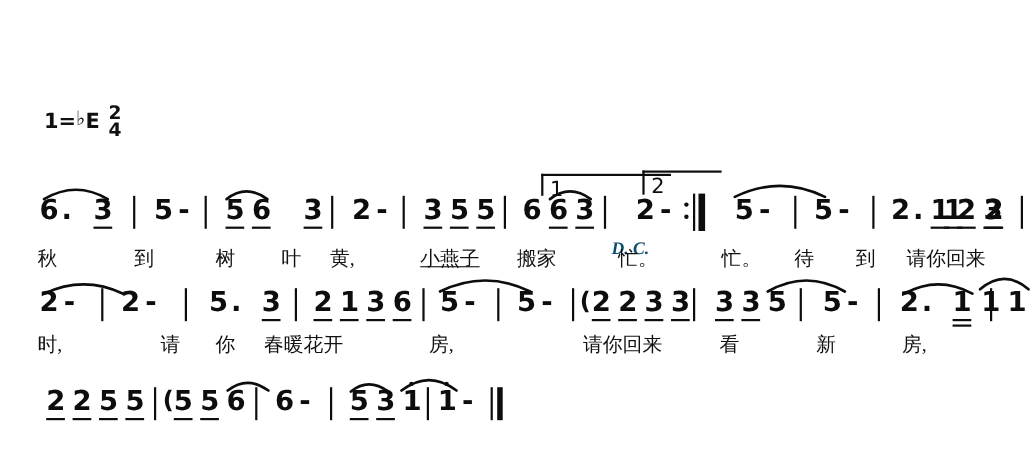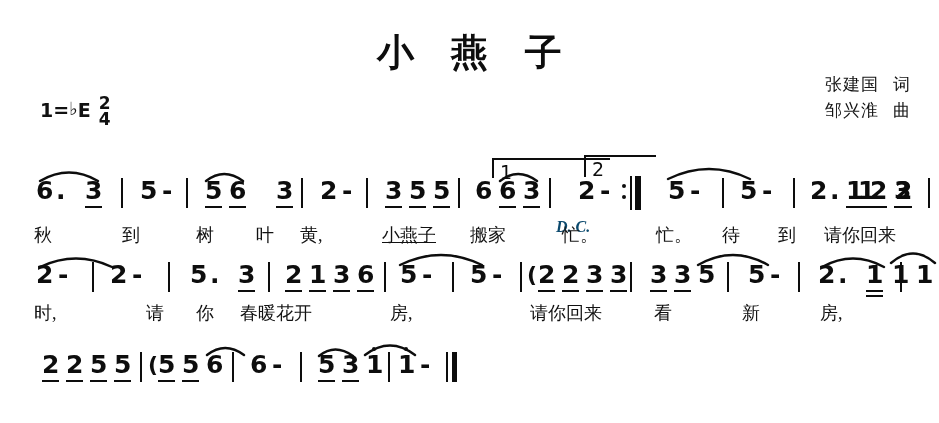--- a/index.html
+++ b/index.html
@@ -180,30 +180,21 @@
     line-height: 18px;
     color: #111111;
     white-space: nowrap;
   }
 </style>
 </head>
 <body>
 
 <div id="sheet">
 
-  <div class="title">小 燕 子</div>
-
-  <div class="credits">
-    <div>
-      <span>张建国</span><span class="gap"></span><span>词</span>
-    </div>
-    <div>
-      <span>邹兴淮</span><span class="gap"></span><span>曲</span>
-    </div>
-  </div>
+
 
   <div class="keysig">
     <span>1=</span>
       <span class="flat">♭</span>
       <span>E</span>
     <span class="timesig">
       <span class="num">2</span>
       <span class="den">4</span>
     </span>
   </div>

